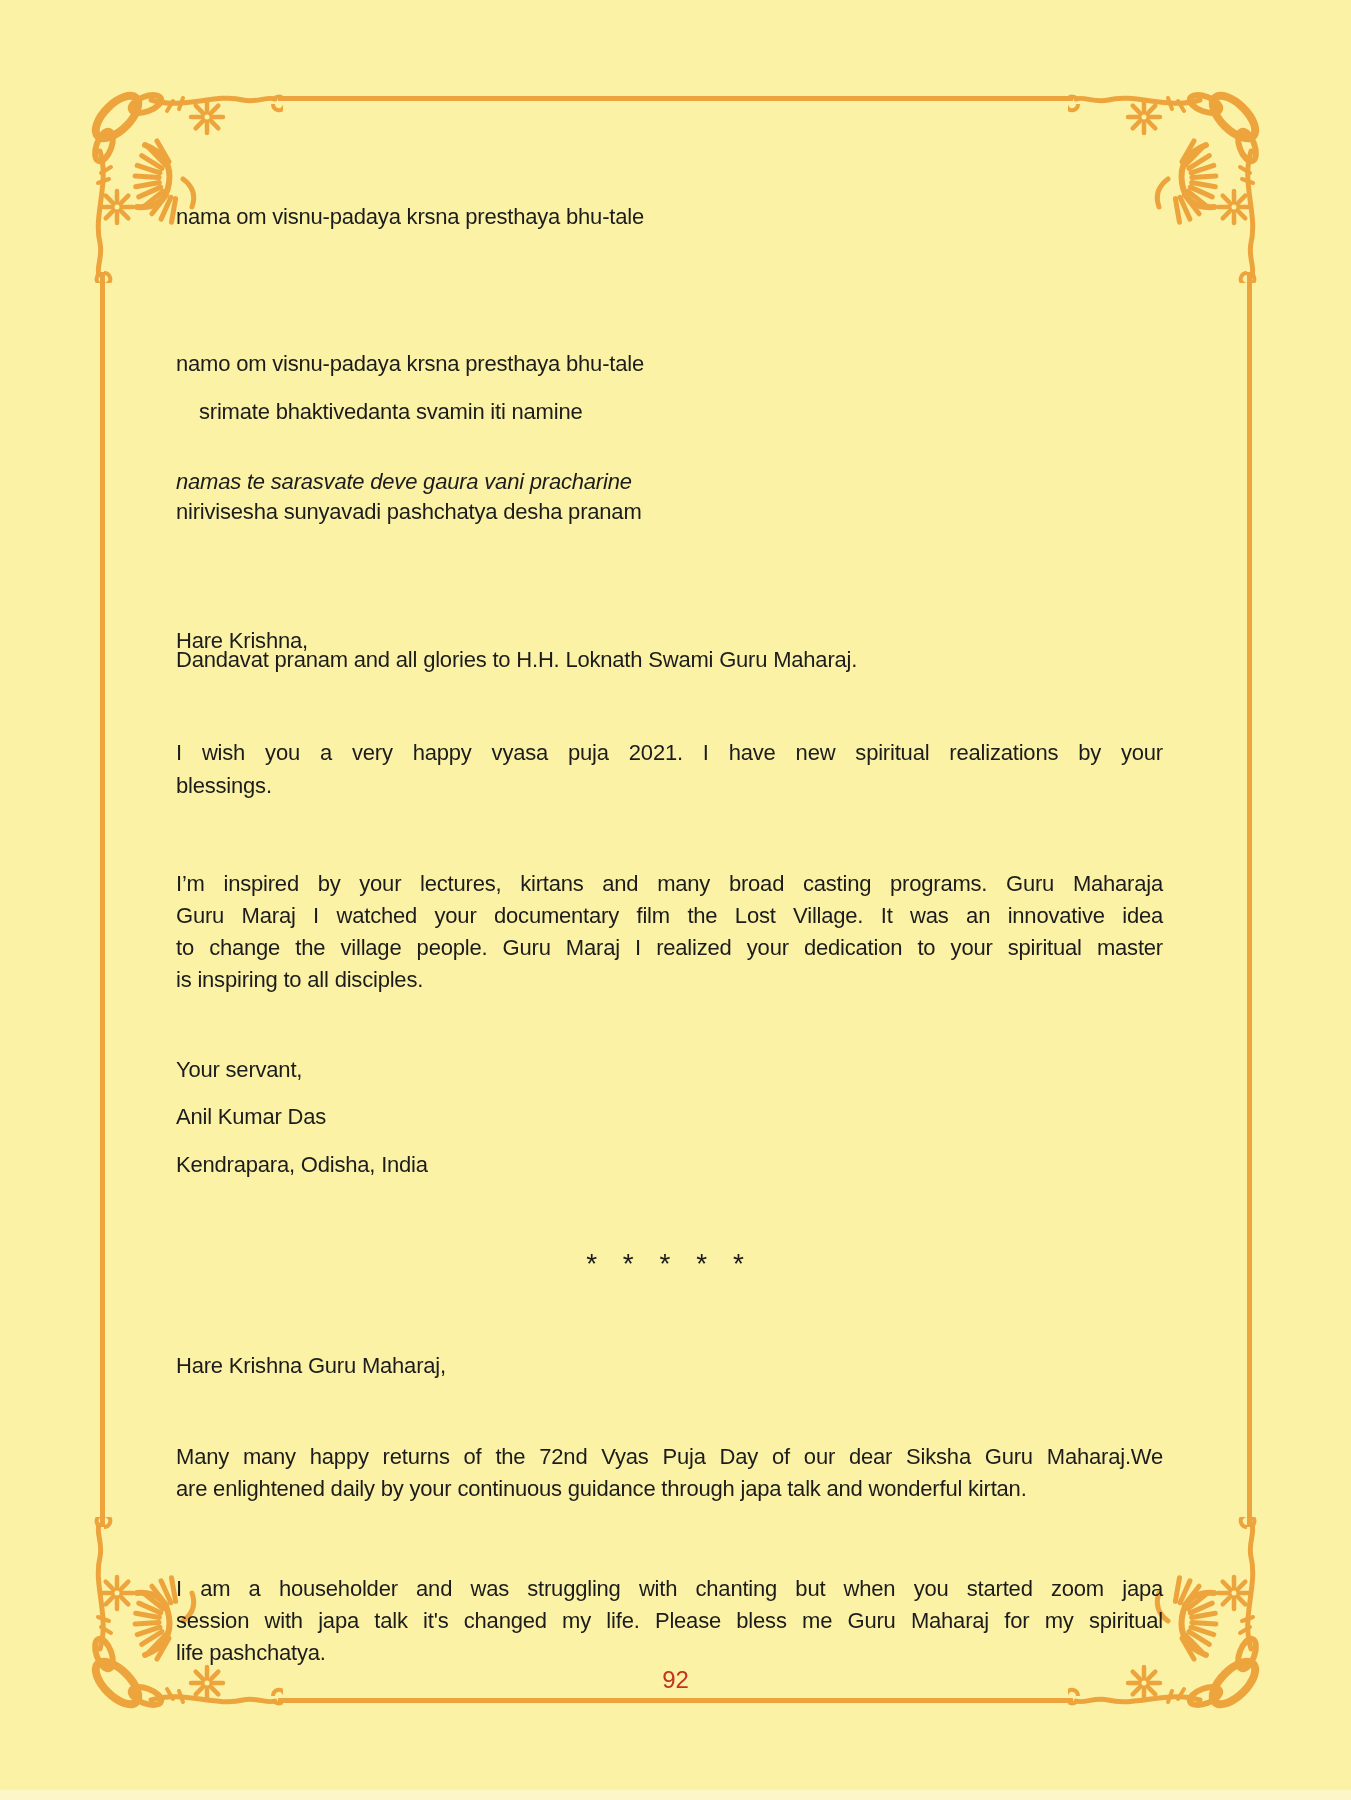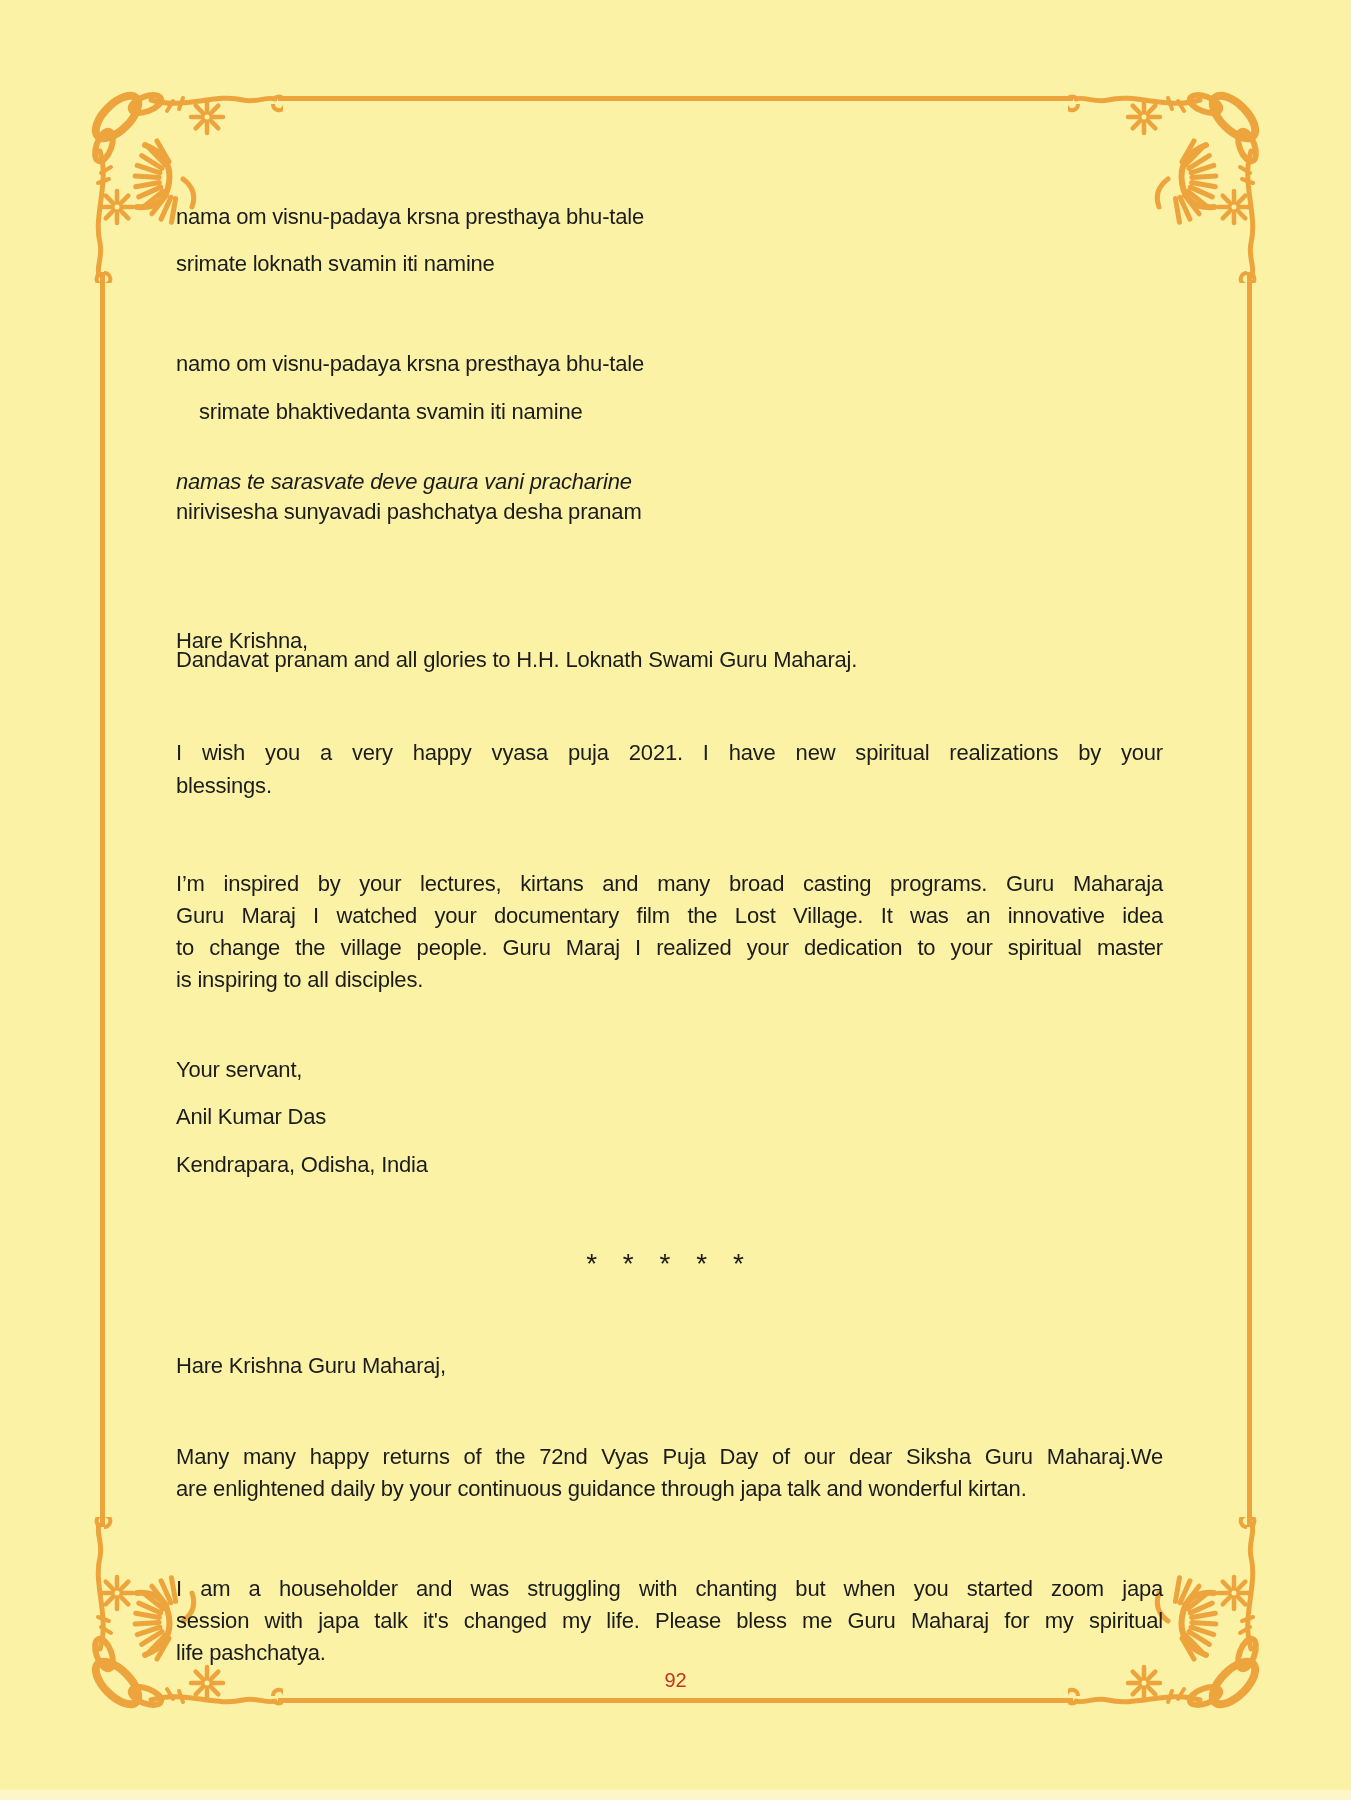--- a/index.html
+++ b/index.html
@@ -25,21 +25,21 @@
   }
   .para .pline { line-height:32px; }
   .para.lh33 .pline { line-height:33px; }
   .para .pline.jl { text-align:justify; text-align-last:justify; }
   .stars {
     position:absolute; left:176px; width:987px; top:1246px;
     text-align:center; font-size:28px; line-height:36px; letter-spacing:9px;
   }
   .pagenum {
     position:absolute; left:0; width:100%; top:1664px;
-    text-align:center; font-size:20px; line-height:32px; color:#C23321;
+    text-align:center; font-size:24px; line-height:32px; color:#C23321;
   }
   .edge-strip {
     position:absolute; left:0; bottom:0; width:100%; height:10px;
     background:#FCF6C9;
   }
 </style>
 </head>
 <body>
 
 <svg width="0" height="0" style="position:absolute" aria-hidden="true">
@@ -80,21 +80,20 @@
       <use href="#cornerOrn"></use>
     </svg>
   <svg class="corner bl" style="left:83px;  top:1517px;" viewBox="0 0 200 200">
       <use href="#cornerOrn"></use>
     </svg>
   <svg class="corner br" style="left:1068px;top:1517px;" viewBox="0 0 200 200">
       <use href="#cornerOrn"></use>
     </svg>
 
   <div class="tline" style="top:201px;">nama om visnu-padaya krsna presthaya bhu-tale</div>
-  <div class="tline" style="top:248px;">srimate loknath svamin iti namine</div>
 
   <div class="tline" style="top:348px;">namo om visnu-padaya krsna presthaya bhu-tale</div>
   <div class="tline" style="top:396px;margin-left:23px;">srimate bhaktivedanta svamin iti namine</div>
   <div class="tline" style="top:466px;font-style:italic;">namas te sarasvate deve gaura vani pracharine</div>
   <div class="tline" style="top:496px;">nirivisesha sunyavadi pashchatya desha pranam</div>
 
   <div class="tline" style="top:595px;margin-top:30px;">Hare Krishna,</div>
   <div class="tline" style="top:644px;">Dandavat pranam and all glories to H.H. Loknath Swami Guru Maharaj.</div>
 
   <div class="para lh33" style="top:692px;">

